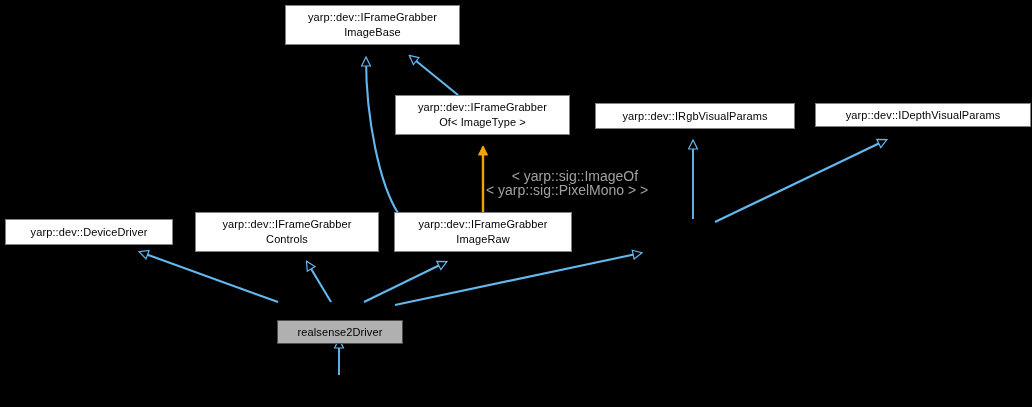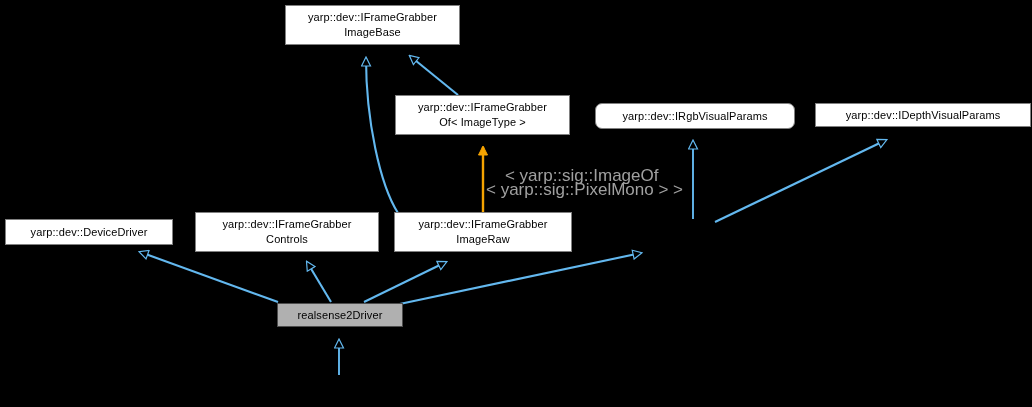--- a/index.html
+++ b/index.html
@@ -45,25 +45,25 @@
   }
   .node .lbl {
     display: block;
     width: 100%;
     padding: 0 4px;
     box-sizing: border-box;
   }
   .edge-label {
     position: absolute;
     color: #a0a0a0;
-    font-size: 17px;
+    font-size: 14px;
     line-height: 14px;
     white-space: pre;
     z-index: 3;
-    text-align: left;
+    text-align: center;
   }
 </style>
 </head>
 <body>
 
 <div id="diagram" style="background: rgb(0, 0, 0);">
 
   <svg id="edges" viewBox="0 0 1032 407" width="1032" height="407" xmlns="http://www.w3.org/2000/svg">
     <defs>
       <marker id="hollow-tri" markerWidth="11" markerHeight="11" refX="9" refY="5.5" orient="auto" markerUnits="userSpaceOnUse">
@@ -96,42 +96,42 @@
   </svg>
 
   <div class="node" style="left: 285px; top: 5px; width: 175px; height: 40px;">
     <span class="lbl">yarp::dev::IFrameGrabber<br>ImageBase</span>
   </div>
 
   <div class="node" style="left: 395px; top: 95px; width: 175px; height: 40px;">
     <span class="lbl">yarp::dev::IFrameGrabber<br>Of&lt; ImageType &gt;</span>
   </div>
 
-  <div class="node" style="left: 595px; top: 103px; width: 200px; height: 26px; border-radius: 7px;">
+  <div class="node" style="left: 595px; top: 103px; width: 200px; height: 26px;">
     <span class="lbl">yarp::dev::IRgbVisualParams</span>
   </div>
 
   <div class="node" style="left: 815px; top: 103px; width: 216px; height: 24px;">
     <span class="lbl">yarp::dev::IDepthVisualParams</span>
   </div>
 
   <div class="node" style="left: 5px; top: 219px; width: 168px; height: 26px;">
     <span class="lbl">yarp::dev::DeviceDriver</span>
   </div>
 
   <div class="node" style="left: 195px; top: 212px; width: 184px; height: 40px;">
     <span class="lbl">yarp::dev::IFrameGrabber<br>Controls</span>
   </div>
 
   <div class="node" style="left: 394px; top: 212px; width: 178px; height: 40px;">
     <span class="lbl">yarp::dev::IFrameGrabber<br>ImageRaw</span>
   </div>
 
 
-  <div class="node current" style="left: 277px; top: 303px; width: 126px; height: 24px;">
+  <div class="node current" style="left: 277px; top: 320px; width: 126px; height: 24px;">
     <span class="lbl">realsense2Driver</span>
   </div>
 
 
   <div class="edge-label" style="left: 486px; top: 155px;">
     <span>&lt; yarp::sig::ImageOf<br>&lt; yarp::sig::PixelMono &gt; &gt;</span>
   </div>
 
 </div>
 

